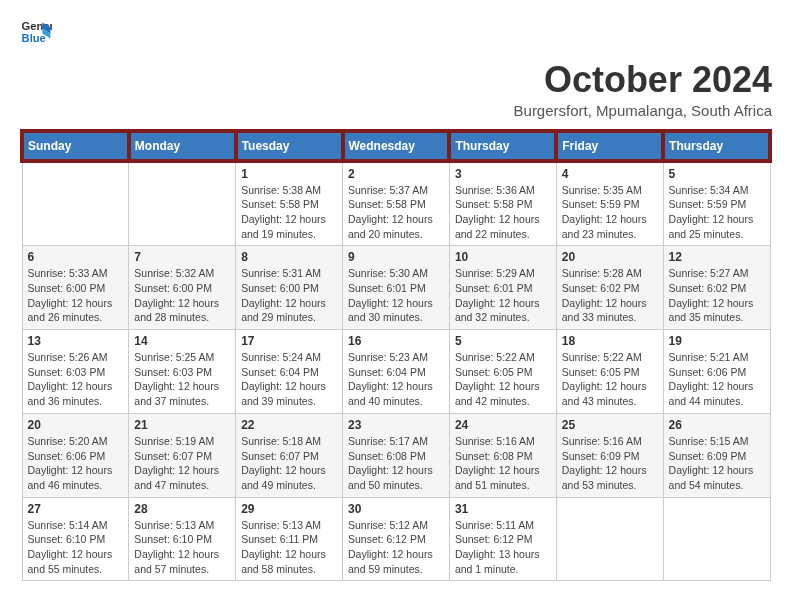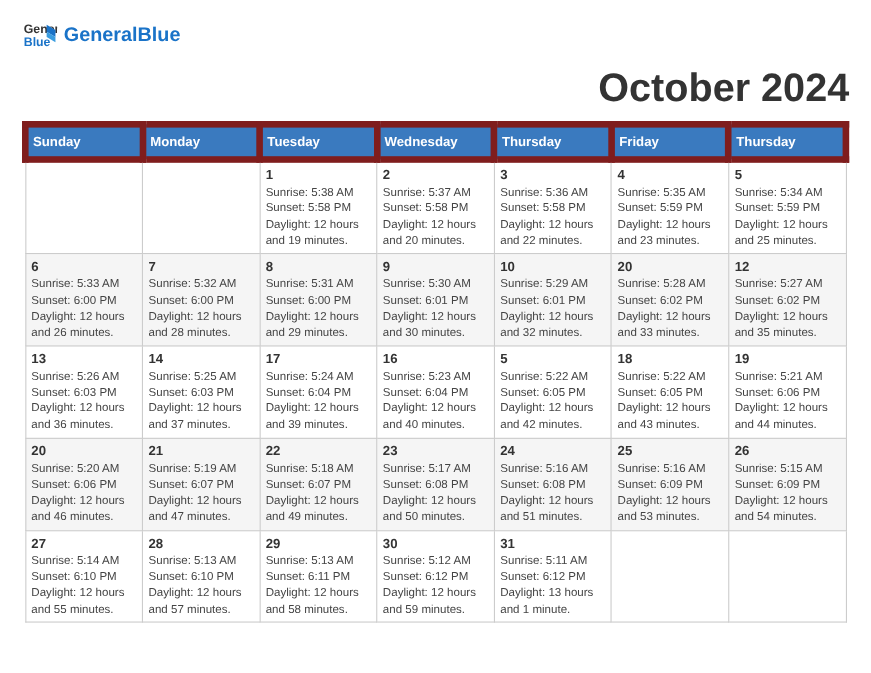--- a/index.html
+++ b/index.html
@@ -54,21 +54,21 @@
       border-collapse: collapse;
       font-size: 11px;
     }
     .calendar thead th {
       background: #3a7abf;
       color: #fff;
       padding: 6px 4px;
       text-align: left;
       font-size: 12px;
       font-weight: bold;
-      border: 6px solid #7f1d1d;
+      border: 4px solid #7f1d1d;
     }
     .calendar tbody td {
       border: 1px solid #ccc;
       vertical-align: top;
       padding: 4px 5px;
       width: 107px;
       min-height: 80px;
       background: #fff;
     }
     .calendar tbody tr:nth-child(even) td {
@@ -94,28 +94,24 @@
 <body>
 
 <div class="header-section">
   <div class="logo">
     <svg class="logo-icon" viewBox="0 0 40 40">
       <text x="2" y="18" font-size="14" font-weight="bold" fill="#333" font-family="Arial">General</text>
       <text x="2" y="32" font-size="14" font-weight="bold" fill="#1a73c8" font-family="Arial">Blue</text>
       <polygon points="28,8 38,14 38,22 28,16" fill="#1a73c8"></polygon>
       <polygon points="28,16 38,22 38,28 28,22" fill="#3a9de0"></polygon>
     </svg>
-    <div>
-      <div class="logo-text">
-        <span>General</span><span style="color:#1a73c8">Blue</span>
-      </div>
-    </div>
   </div>
   <div class="title-section">
     <div class="main-title">October 2024</div>
+    <div class="subtitle">Burgersfort, Mpumalanga, South Africa</div>
   </div>
 </div>
 
 <table class="calendar">
   <thead>
     <tr>
       <th>Sunday</th>
       <th>Monday</th>
       <th>Tuesday</th>
       <th>Wednesday</th>

